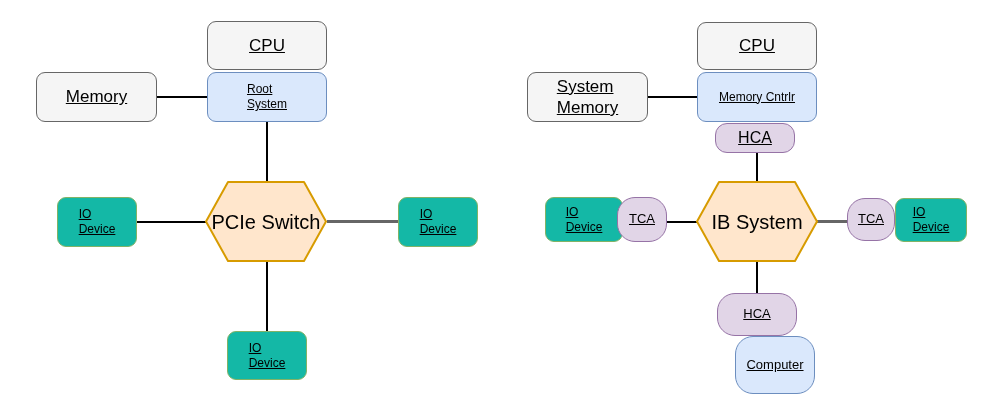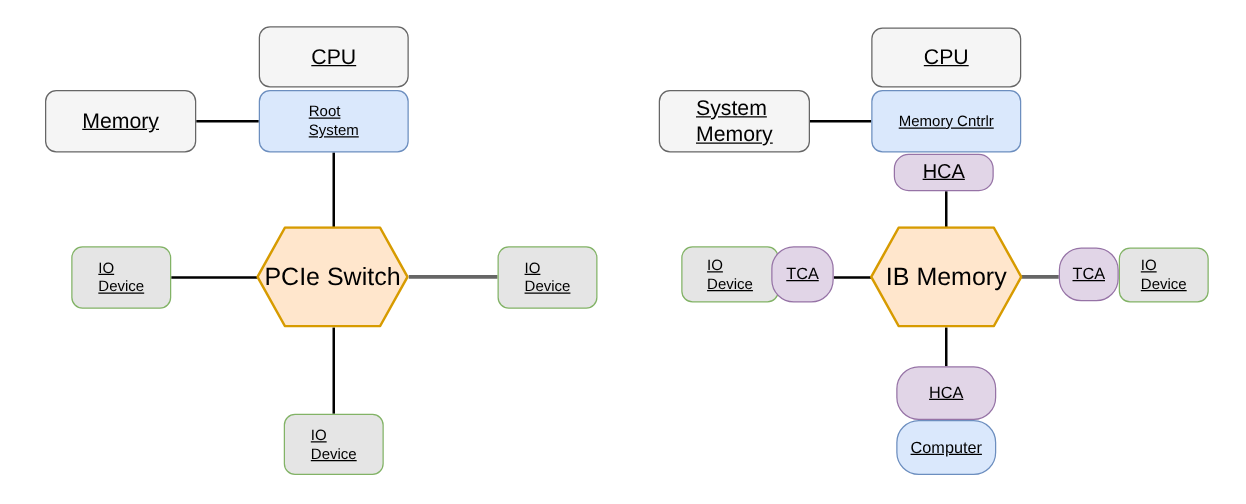--- a/index.html
+++ b/index.html
@@ -21,21 +21,21 @@
     align-items: center;
     justify-content: center;
     box-sizing: border-box;
     border-radius: 9px;
     line-height: 1.25;
     text-decoration: underline;
   }
   .node span { white-space: pre-line; }
   .gray   { background: #f5f5f5; border: 1.5px solid #666666; }
   .blue   { background: #dae8fc; border: 1.5px solid #6c8ebf; }
-  .green  { background: #e5e5e5; border: 1.5px solid #82b366; }
+  .green  { background: #14b8a6; border: 1.5px solid #82b366; }
   .purple { background: #e1d5e7; border: 1.5px solid #9673a6; }
   .r12 { border-radius: 12px; }
   .fs-lg  { font-size: 17px; }
   .fs-md  { font-size: 16px; }
   .fs-sm  { font-size: 12px; }
   .fs-smm { font-size: 13px; border-radius: 18px; }
   .edge { position: absolute; background: #000000; }
   .edge.h { height: 1.5px; }
   .edge.v { width: 1.5px; }
   .edge.gray-edge { background: #666666; height: 2.5px; }
@@ -116,40 +116,40 @@
     <div class="node purple fs-md r12" style="left:715px; top:123px; width:80px; height:30px;">
         <span>HCA</span>
       </div>
 
     <div class="hex-wrap" style="left:696px; top:181px; width:122px; height:81px;">
       <svg width="122" height="81" viewBox="0 0 122 81">
         <polygon points="23,1 99,1 121,40.5 99,80 23,80 1,40.5" fill="#ffe6cc" stroke="#d79b00" stroke-width="2" stroke-linejoin="round"></polygon>
       </svg>
       <div class="hex-label">
           <span>IB
-Memory</span>
+System</span>
         </div>
     </div>
 
     <div class="node green fs-sm" style="left:545px; top:197px; width:78px; height:45px;">
         <span>IO
 Device</span>
       </div>
     <div class="node purple fs-smm r12" style="left:617px; top:197px; width:50px; height:45px;">
         <span>TCA</span>
       </div>
     <div class="node green fs-sm" style="left:895px; top:198px; width:72px; height:44px;">
         <span>IO
 Device</span>
       </div>
     <div class="node purple fs-smm r12" style="left:847px; top:198px; width:48px; height:43px;">
         <span>TCA</span>
       </div>
 
-    <div class="node blue fs-smm r12" style="left:717px; top:336px; width:80px; height:44px;">
+    <div class="node blue fs-smm r12" style="left:735px; top:336px; width:80px; height:58px;">
         <span>Computer</span>
       </div>
     <div class="node purple fs-smm r12" style="left:717px; top:293px; width:80px; height:43px;">
         <span>HCA</span>
       </div>
   </div>
 
 </div>
 
 </body></html>

